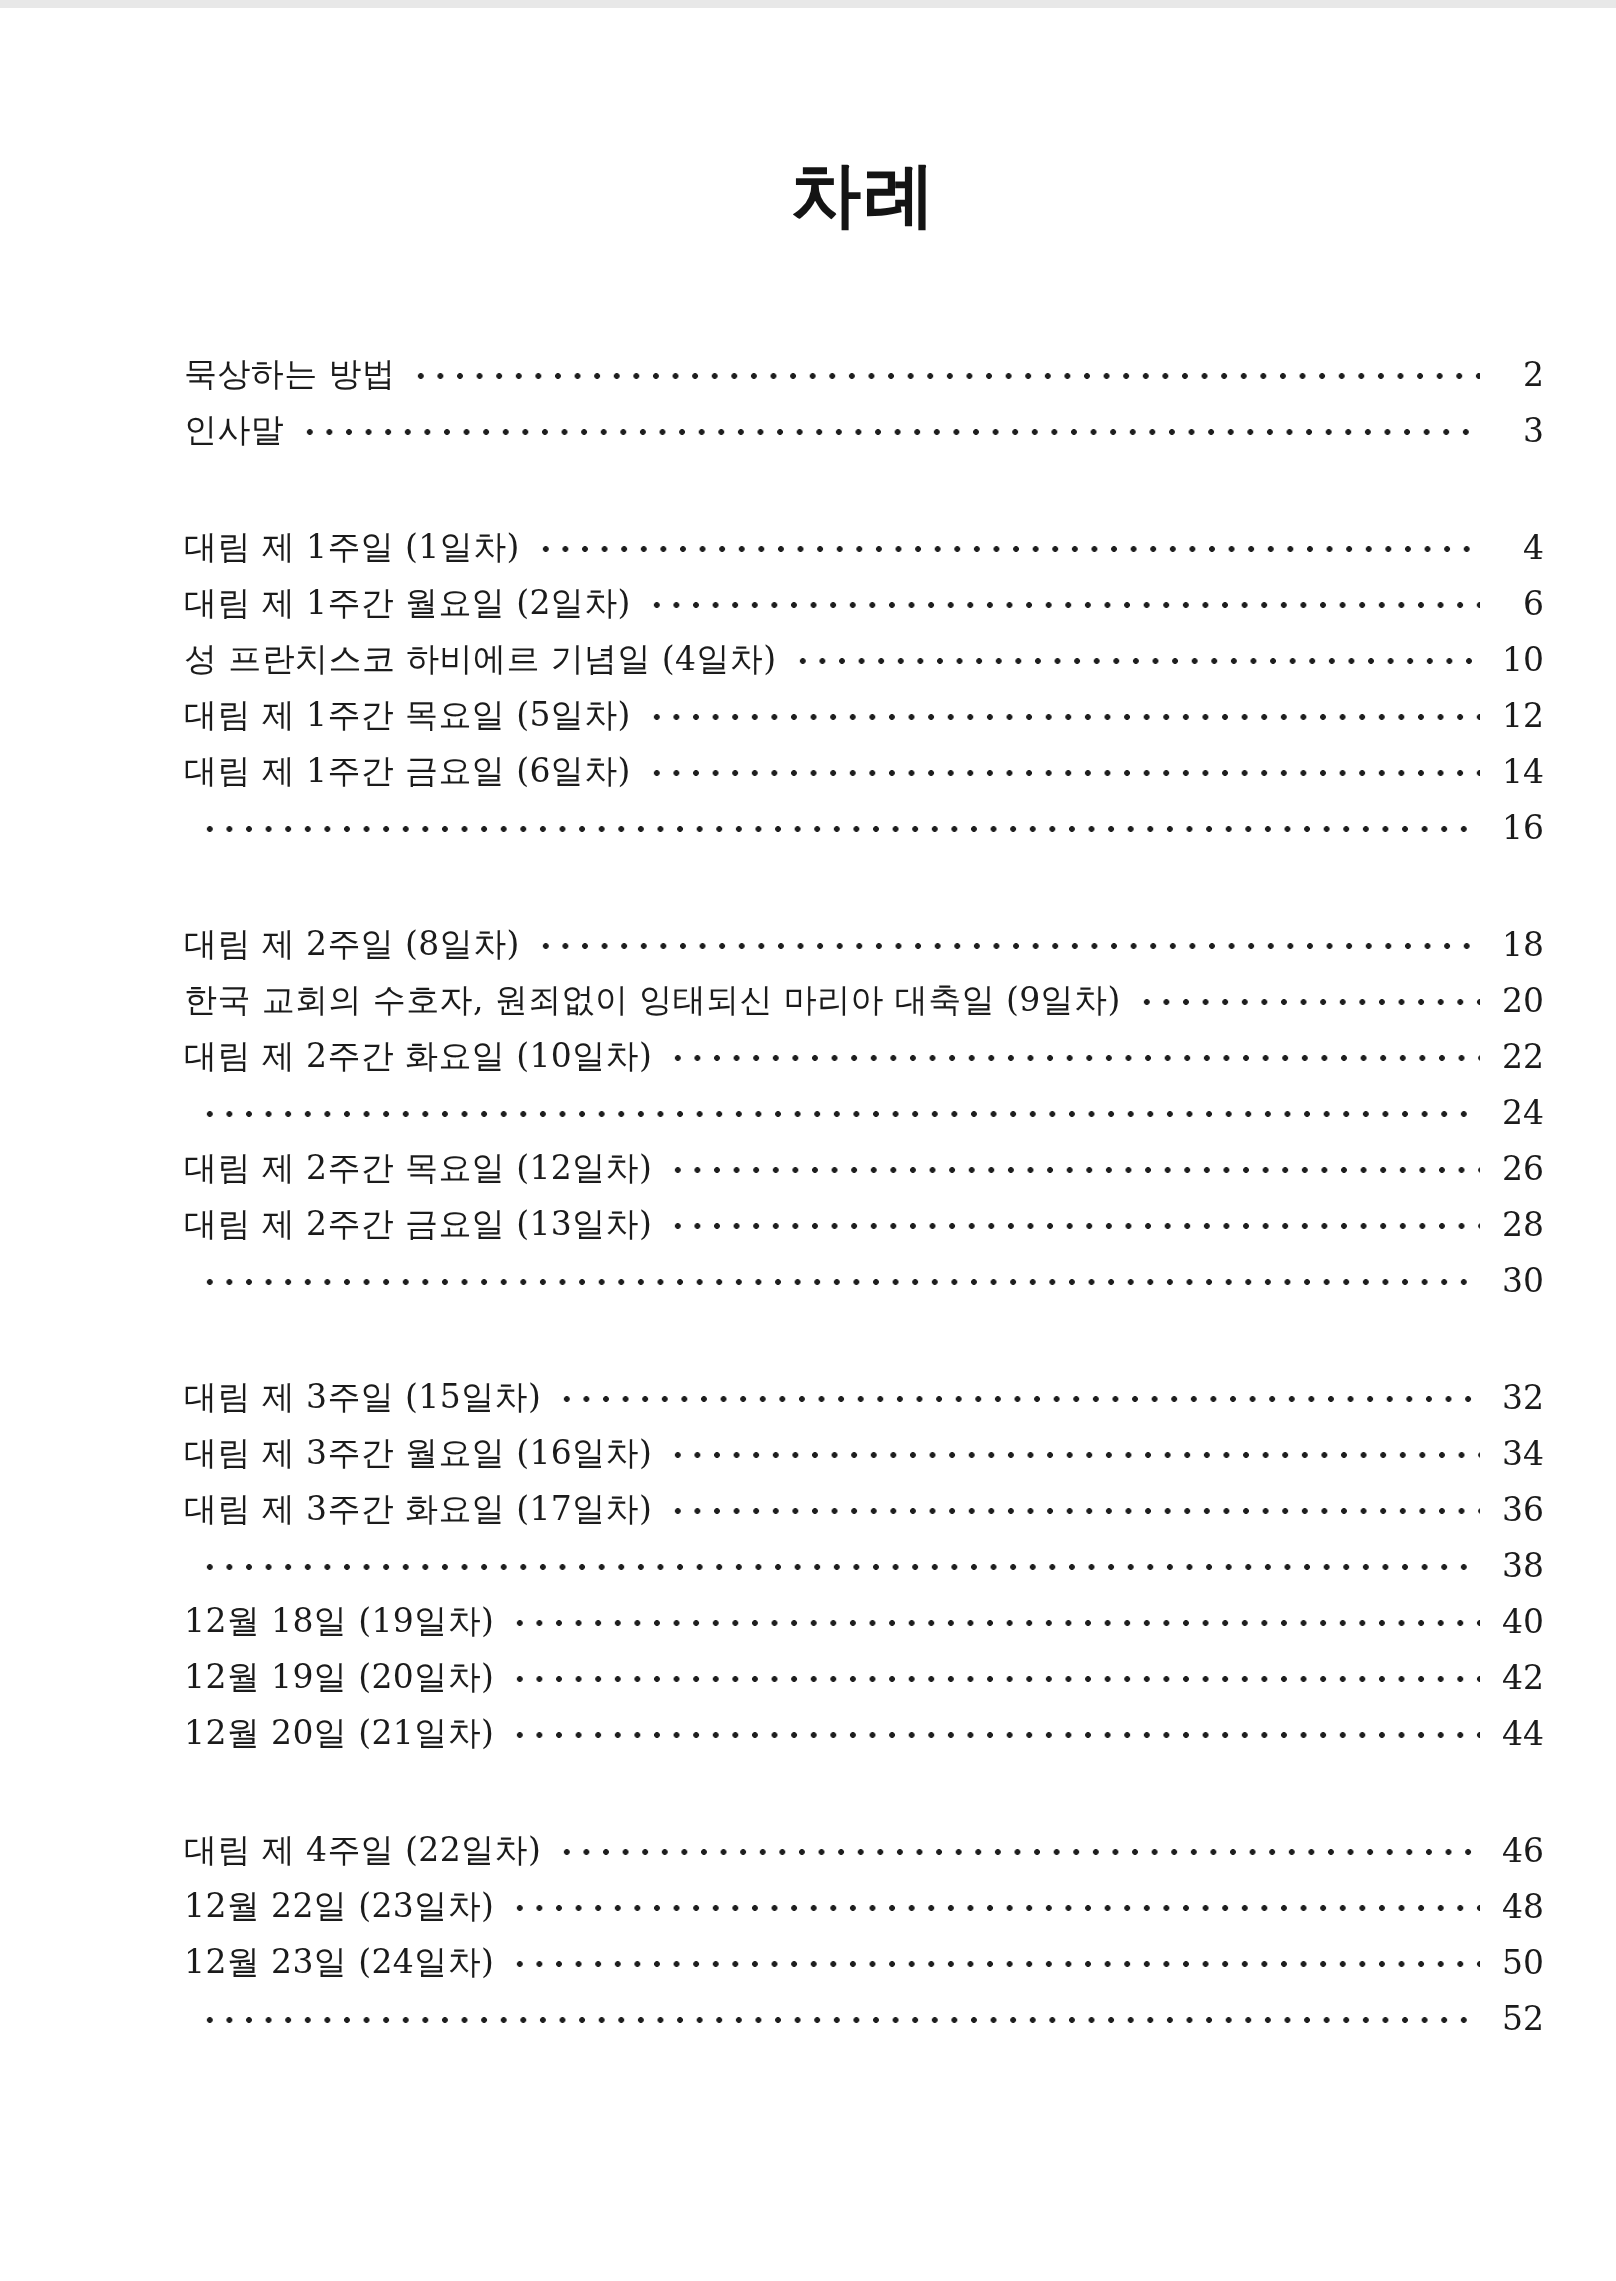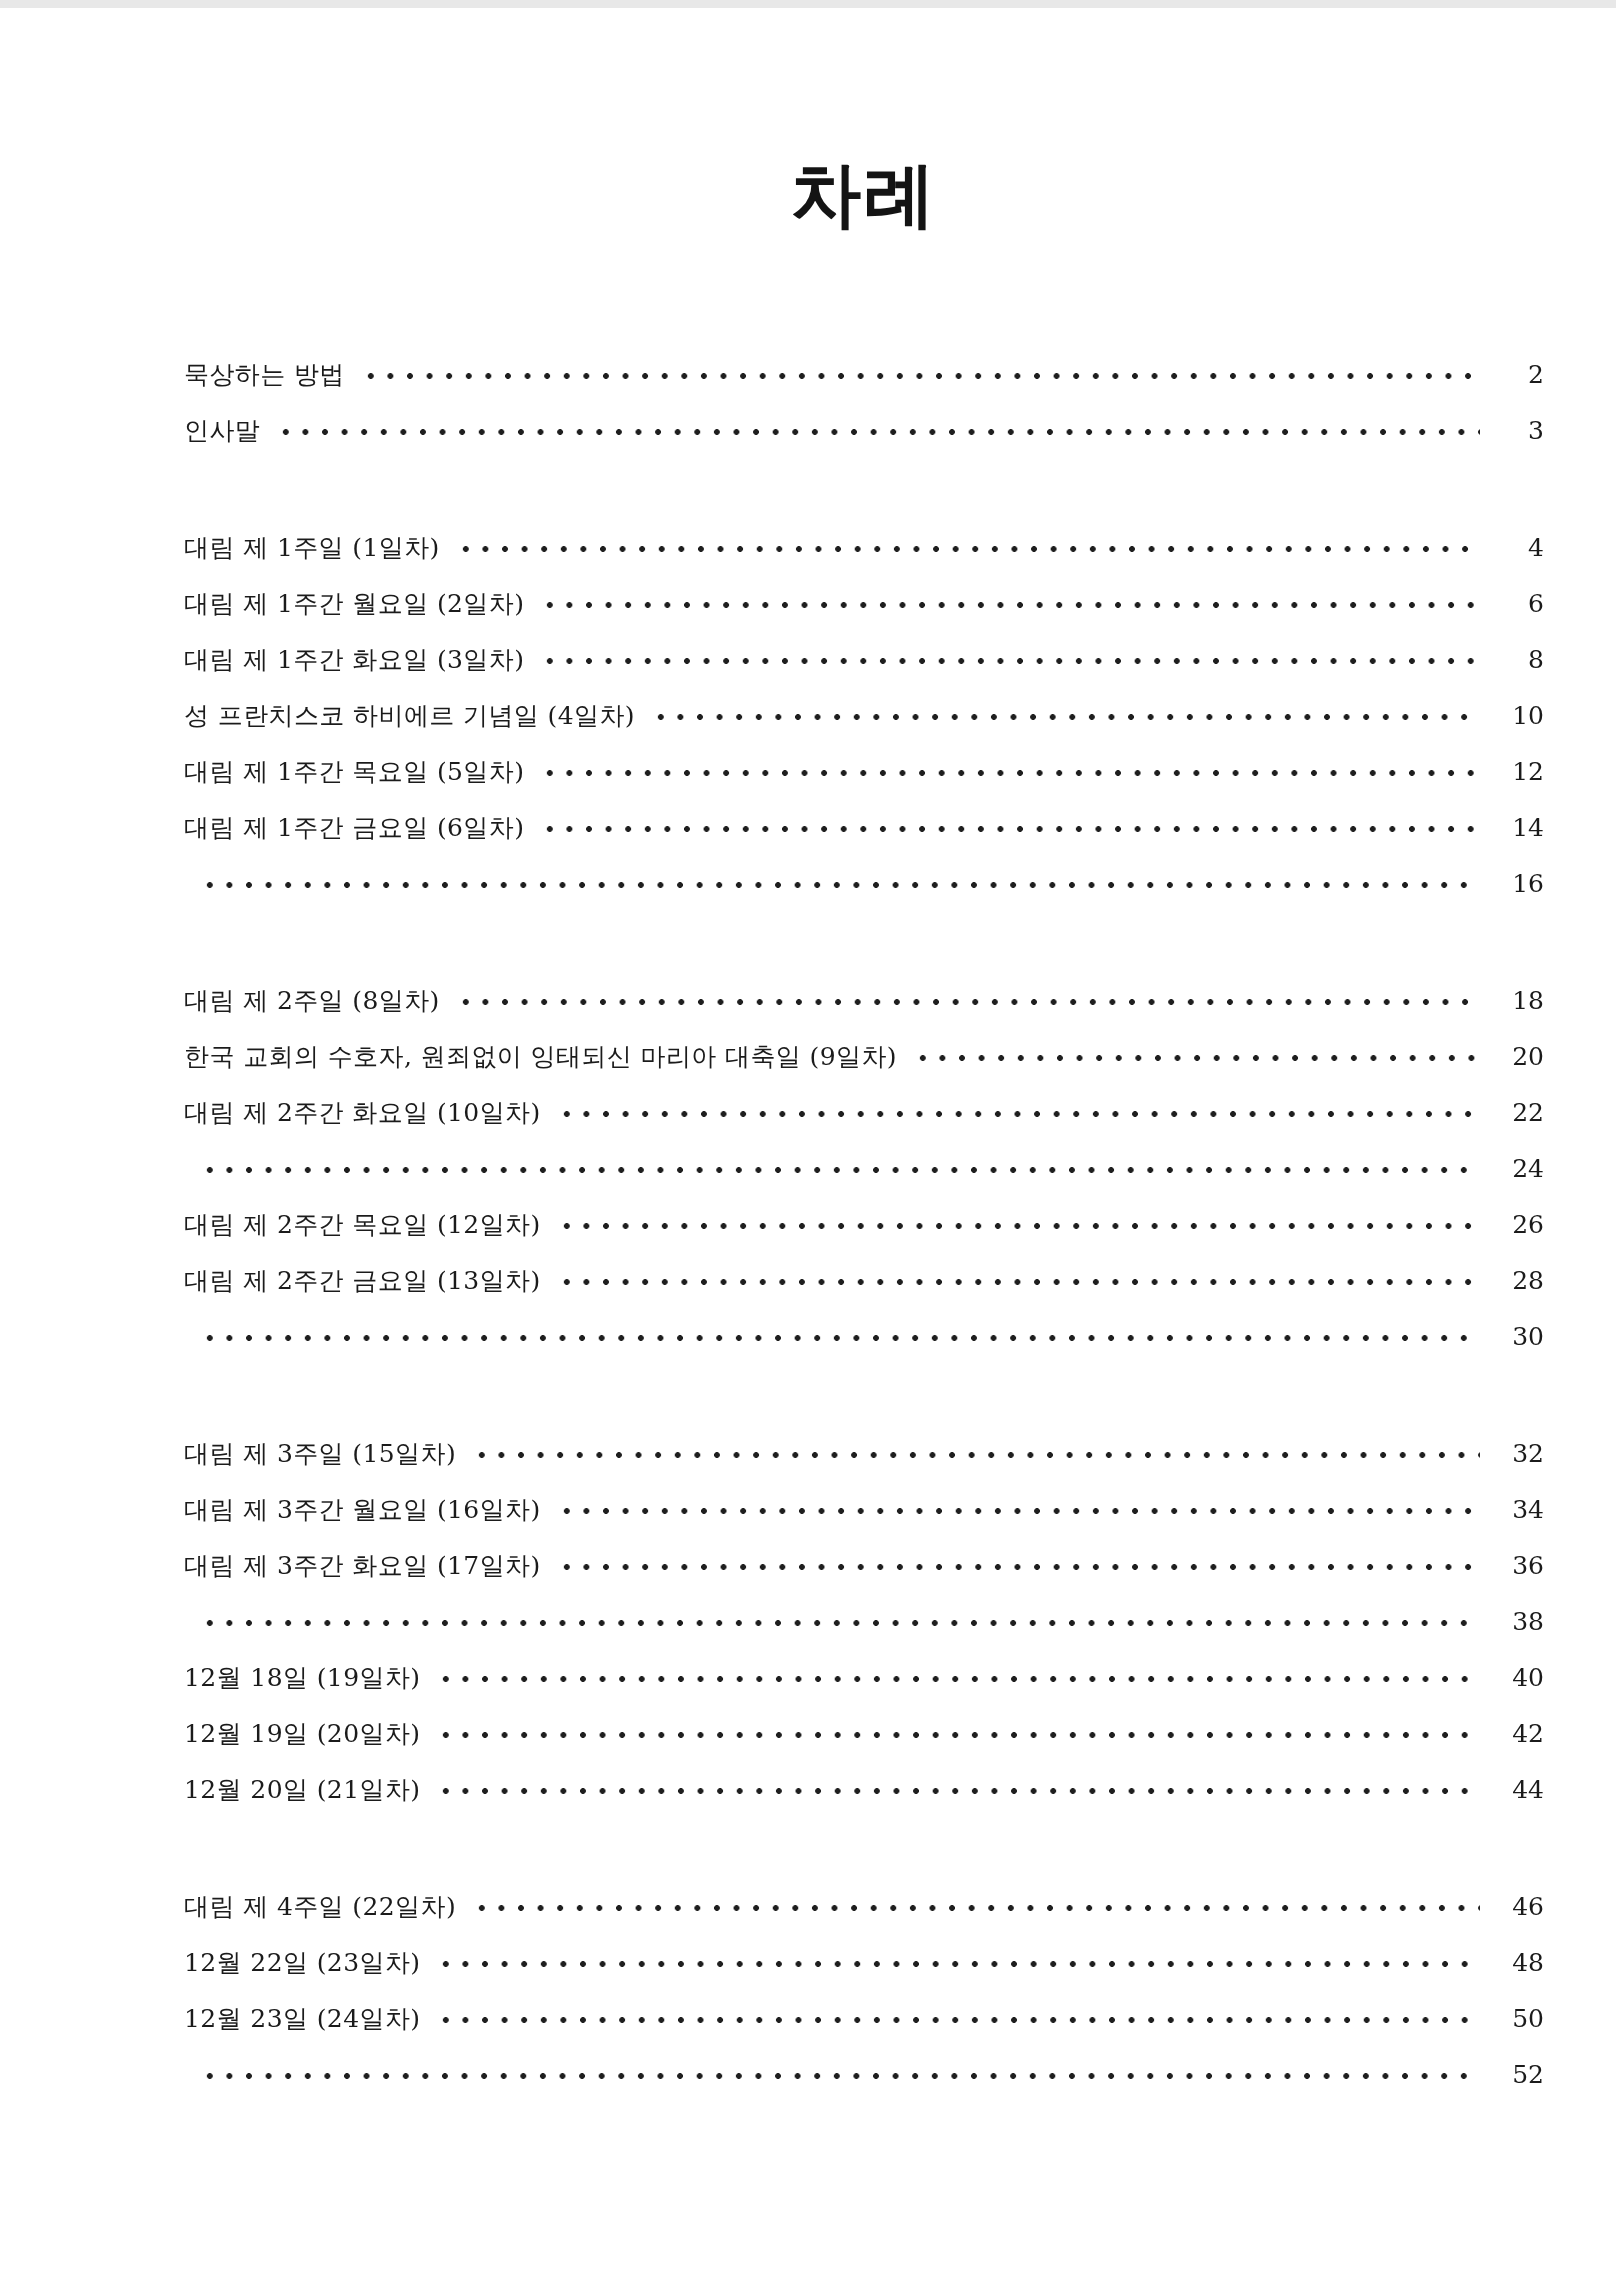--- a/index.html
+++ b/index.html
@@ -32,21 +32,21 @@
   .toc {
     margin-top: 116px;
   }
   .group + .group {
     margin-top: 61px;
   }
   .row {
     display: flex;
     align-items: center;
     height: 56px;
-    font-size: 25px;
+    font-size: 33px;
   }
   .label {
     white-space: nowrap;
     letter-spacing: 0.4px;
   }
   .leader {
     flex: 1 1 auto;
     align-self: stretch;
     margin: 0 12.5px 0 16px;
     background-image: radial-gradient(circle, #1e1e1e 2.5px, rgba(0,0,0,0) 3.2px);
@@ -85,25 +85,20 @@
     <span class="label">대림 제 1주일 (1일차)</span>
     <span class="leader"></span>
     <span class="pagenum">4</span>
   </div>
         <div class="row">
     <span class="label">대림 제 1주간 월요일 (2일차)</span>
     <span class="leader"></span>
     <span class="pagenum">6</span>
   </div>
         <div class="row">
-    <span class="label">대림 제 1주간 화요일 (3일차)</span>
-    <span class="leader"></span>
-    <span class="pagenum">8</span>
-  </div>
-        <div class="row">
     <span class="label">성 프란치스코 하비에르 기념일 (4일차)</span>
     <span class="leader"></span>
     <span class="pagenum">10</span>
   </div>
         <div class="row">
     <span class="label">대림 제 1주간 목요일 (5일차)</span>
     <span class="leader"></span>
     <span class="pagenum">12</span>
   </div>
         <div class="row">

